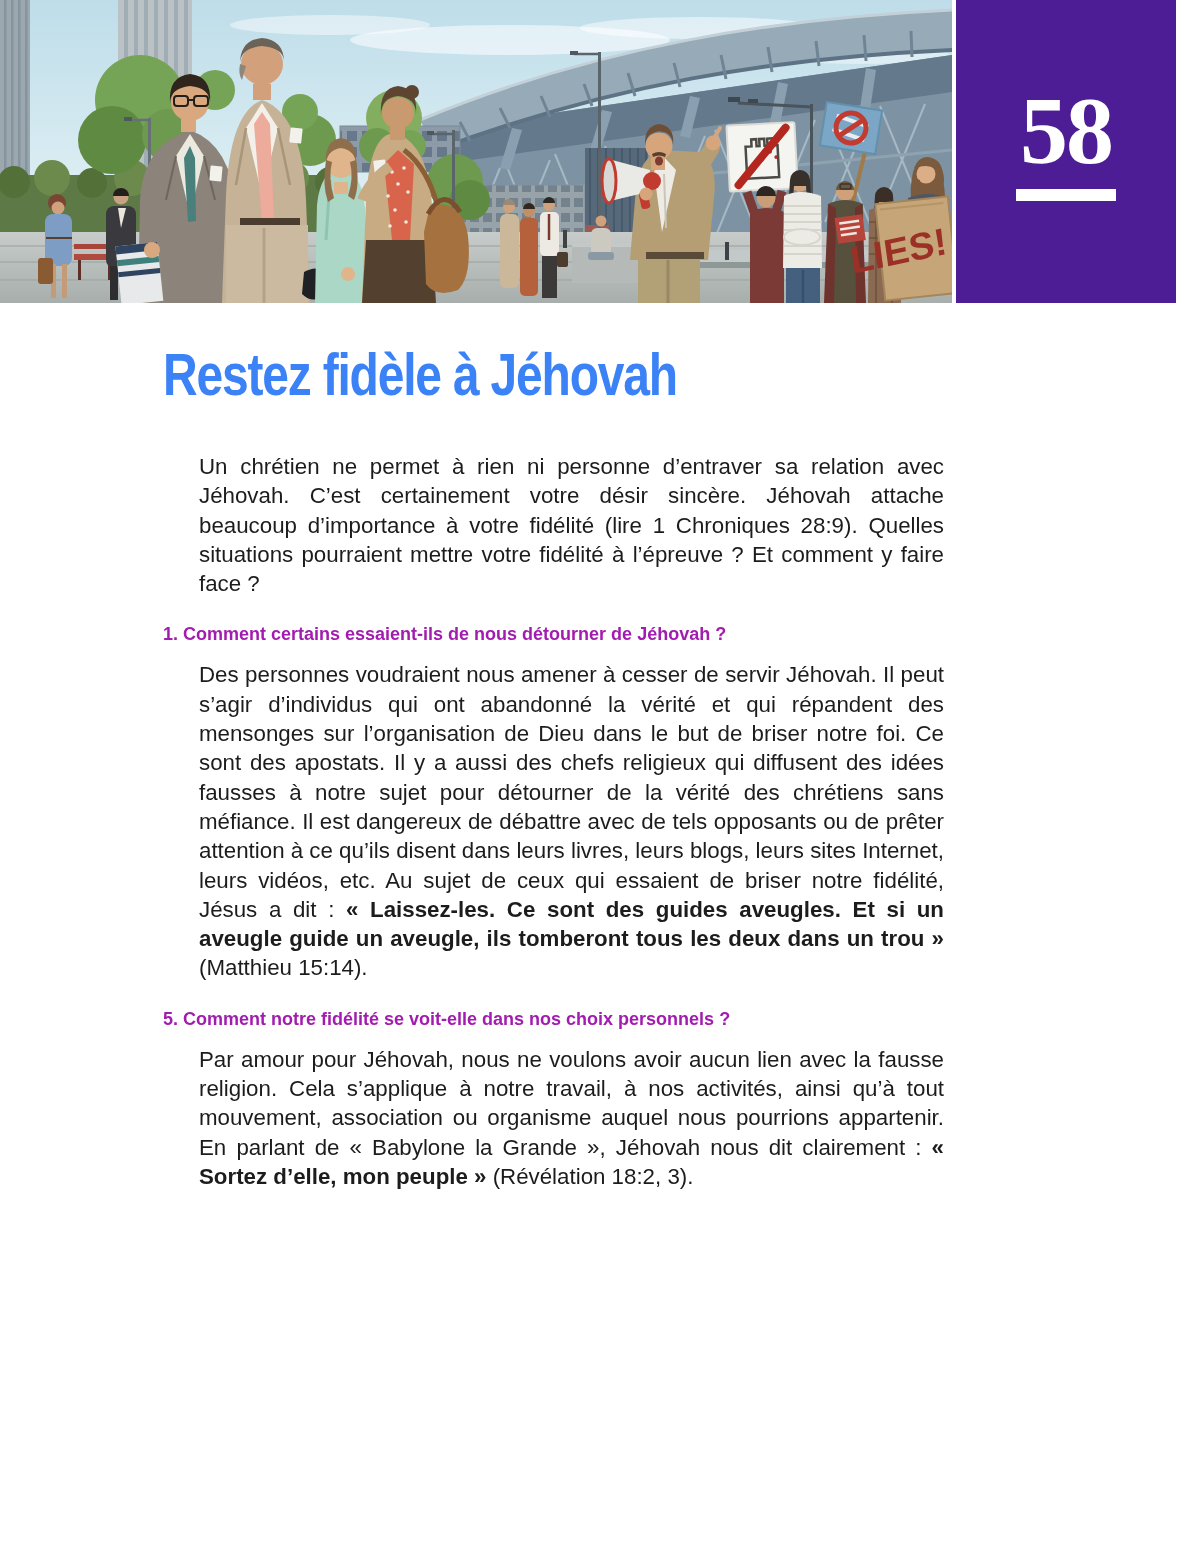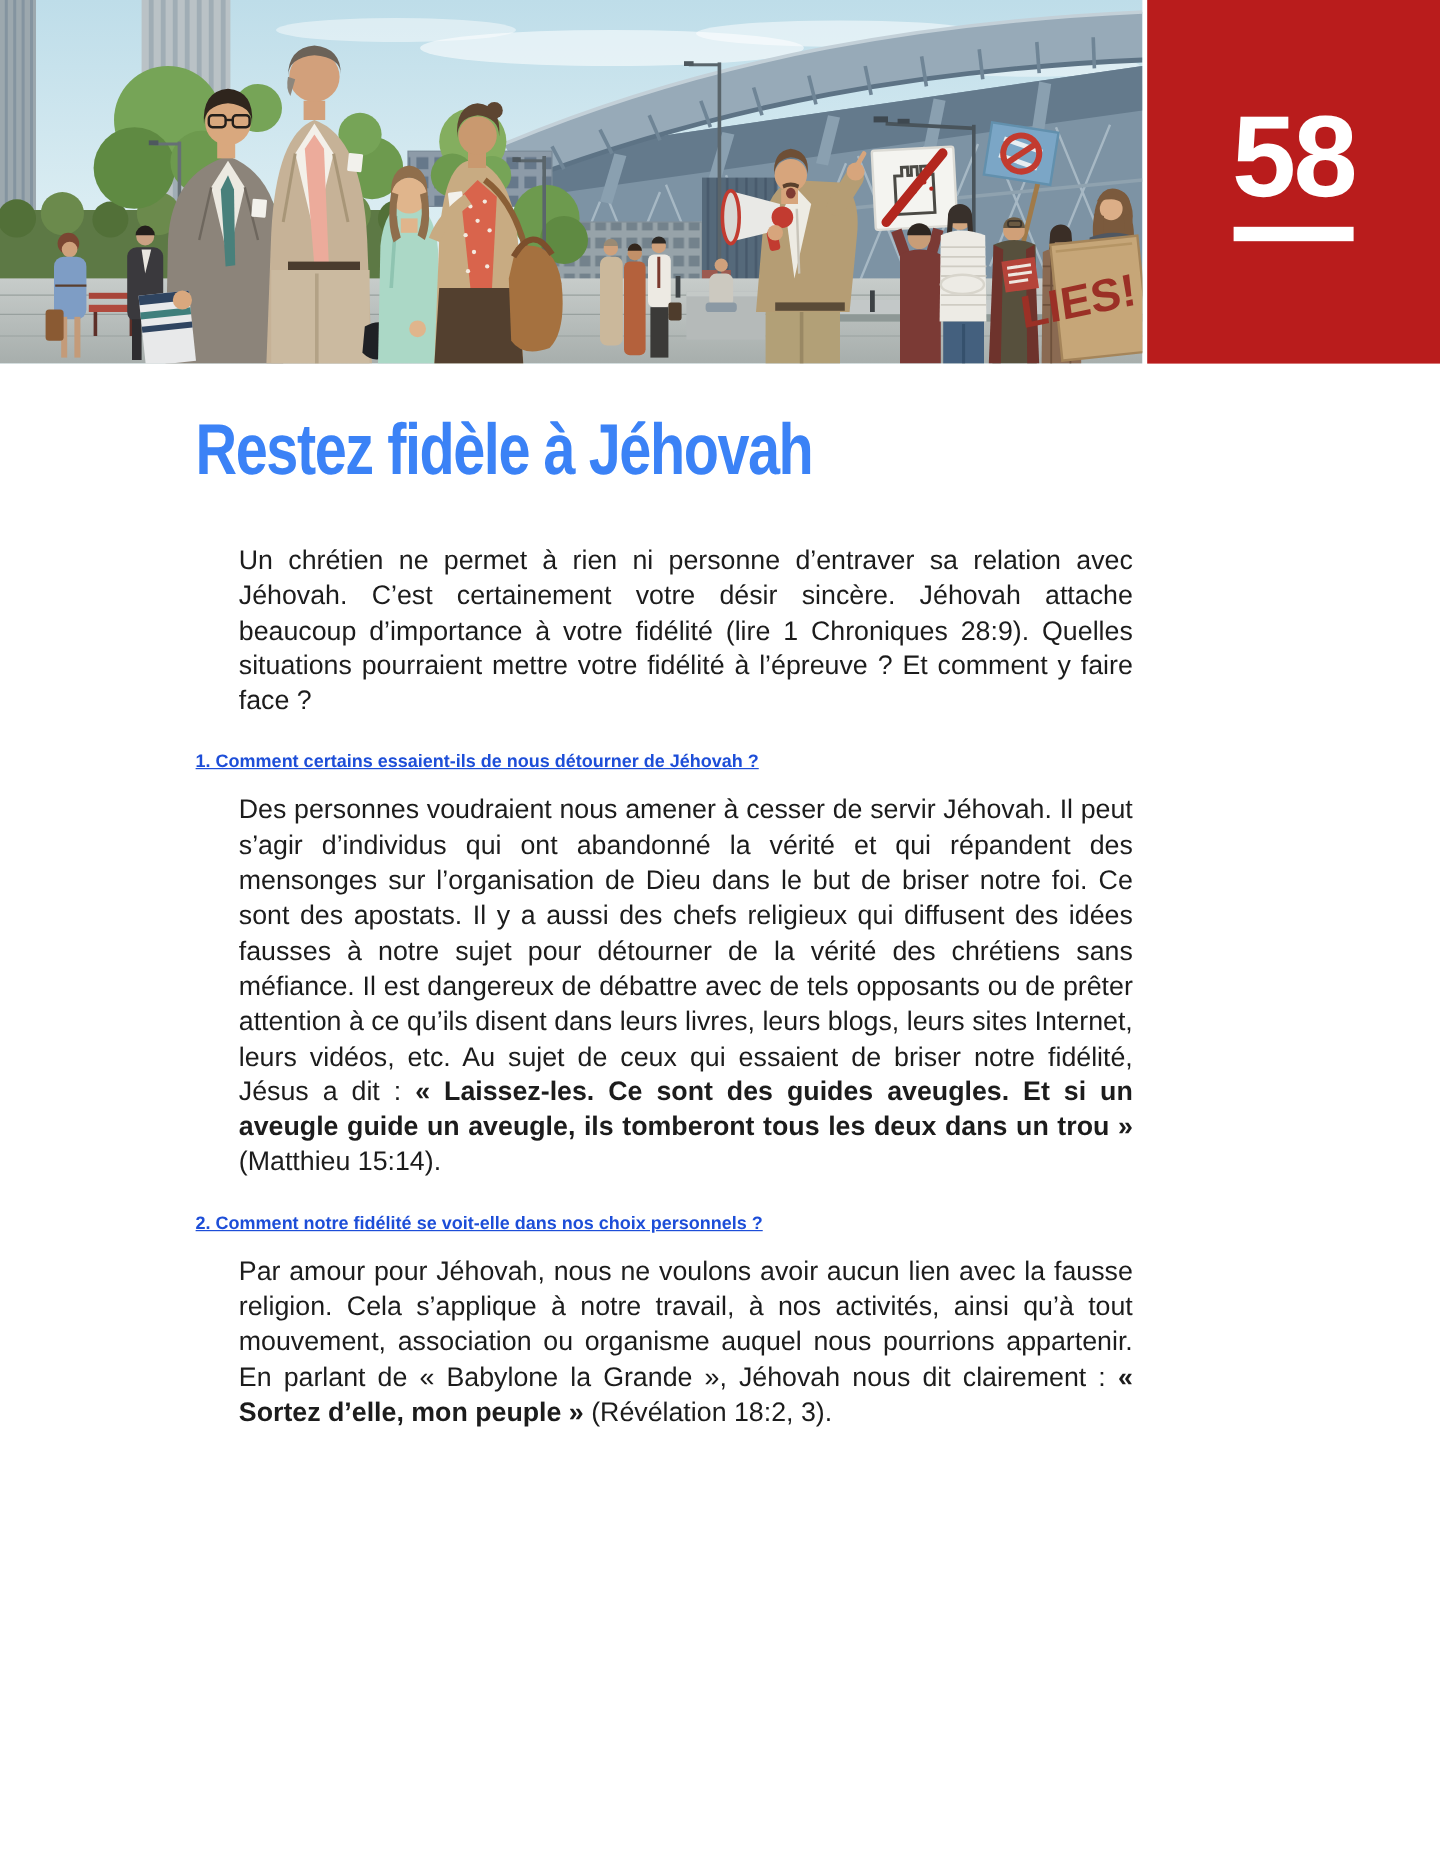--- a/index.html
+++ b/index.html
@@ -1,34 +1,34 @@
 <!DOCTYPE html>
 <html lang="fr"><head>
 <meta charset="utf-8">
 <style>
   html,body{margin:0;padding:0;background:#ffffff;}
   .page{position:relative;width:1200px;height:1543px;background:#ffffff;overflow:hidden;
         font-family:"Liberation Sans",sans-serif;}
   
   .photo{position:absolute;left:0;top:0;width:952px;height:303px;overflow:hidden;background:#d8eaf0;}
-  .badge{position:absolute;left:956px;top:0;width:244px;height:303px;background:#b91c1c;
-         display:flex;flex-direction:column;align-items:center;justify-content:center;}
+  .badge{position:absolute;left:956px;top:0;width:220px;height:303px;background:#4c1d95;
+         display:flex;flex-direction:column;align-items:center;justify-content:center;font-family:Liberation Serif, serif;}
   .badge-number{color:#ffffff;font-weight:bold;font-size:96px;line-height:0.85;letter-spacing:-2px;
                 transform:translateY(-6px);}
   .badge-rule{width:100px;height:12px;background:#ffffff;margin-top:18px;transform:translateY(-6px);}
   
   .title{position:absolute;left:163px;top:340px;margin:0;font-size:60px;font-weight:bold;color:#3b82f6;
          white-space:nowrap;}
   .title-inner{display:inline-block;transform:scaleX(.8);transform-origin:0 50%;letter-spacing:-1.5px;}
   
   .content{position:absolute;left:188px;top:441px;width:767px;font-size:22.3px;line-height:29.3px;
            color:#1c1c1c;text-align:justify;}
   .content p{margin:11px;}
-  .qhead{color:#1d4ed8;font-size:15px;line-height:29px;font-weight:bold;
-         margin:22px 0 8px -25px;text-align:left;text-decoration:underline;}
+  .qhead{color:#a21caf;font-size:18px;line-height:29px;font-weight:bold;
+         margin:22px 0 8px -25px;text-align:left;}
   .content b{font-weight:bold;}
 </style>
 </head>
 <body>
 
 <div class="page">
 
   <div class="photo">
     <svg width="952" height="303" viewBox="0 0 952 303" xmlns="http://www.w3.org/2000/svg">
       <defs>
@@ -427,18 +427,18 @@
 
   <div class="content">
     <p class="intro"><span>Un chrétien ne permet à rien ni personne d’entraver sa relation avec Jéhovah. C’est certainement votre désir sincère. Jéhovah attache beaucoup d’importance à votre fidélité (lire 1 Chroniques 28:9). Quelles situations pourraient mettre votre fidélité à l’épreuve ? Et comment y faire face ?</span></p>
 
     <section>
       <h2 class="qhead">1. Comment certains essaient-ils de nous détourner de Jéhovah ?</h2>
       <p><span>Des personnes voudraient nous amener à cesser de servir Jéhovah. Il peut s’agir d’individus qui ont abandonné la vérité et qui répandent des mensonges sur l’organisation de Dieu dans le but de briser notre foi. Ce sont des apostats. Il y a aussi des chefs religieux qui diffusent des idées fausses à notre sujet pour détourner de la vérité des chrétiens sans méfiance. Il est dangereux de débattre avec de tels opposants ou de prêter attention à ce qu’ils disent dans leurs livres, leurs blogs, leurs sites Internet, leurs vidéos, etc. Au sujet de ceux qui essaient de briser notre fidélité, Jésus a dit : </span><b>« Laissez-les. Ce sont des guides aveugles. Et si un aveugle guide un aveugle, ils tomberont tous les deux dans un trou »</b><span> (Matthieu 15:14).</span></p>
     </section>
 
     <section>
-      <h2 class="qhead">2. Comment notre fidélité se voit-elle dans nos choix personnels ?</h2>
+      <h2 class="qhead">5. Comment notre fidélité se voit-elle dans nos choix personnels ?</h2>
       <p><span>Par amour pour Jéhovah, nous ne voulons avoir aucun lien avec la fausse religion. Cela s’applique à notre travail, à nos activités, ainsi qu’à tout mouvement, association ou organisme auquel nous pourrions appartenir. En parlant de « Babylone la Grande », Jéhovah nous dit clairement : </span><b>« Sortez d’elle, mon peuple »</b><span> (Révélation 18:2, 3).</span></p>
     </section>
   </div>
 
 </div>
 
 </body></html>

